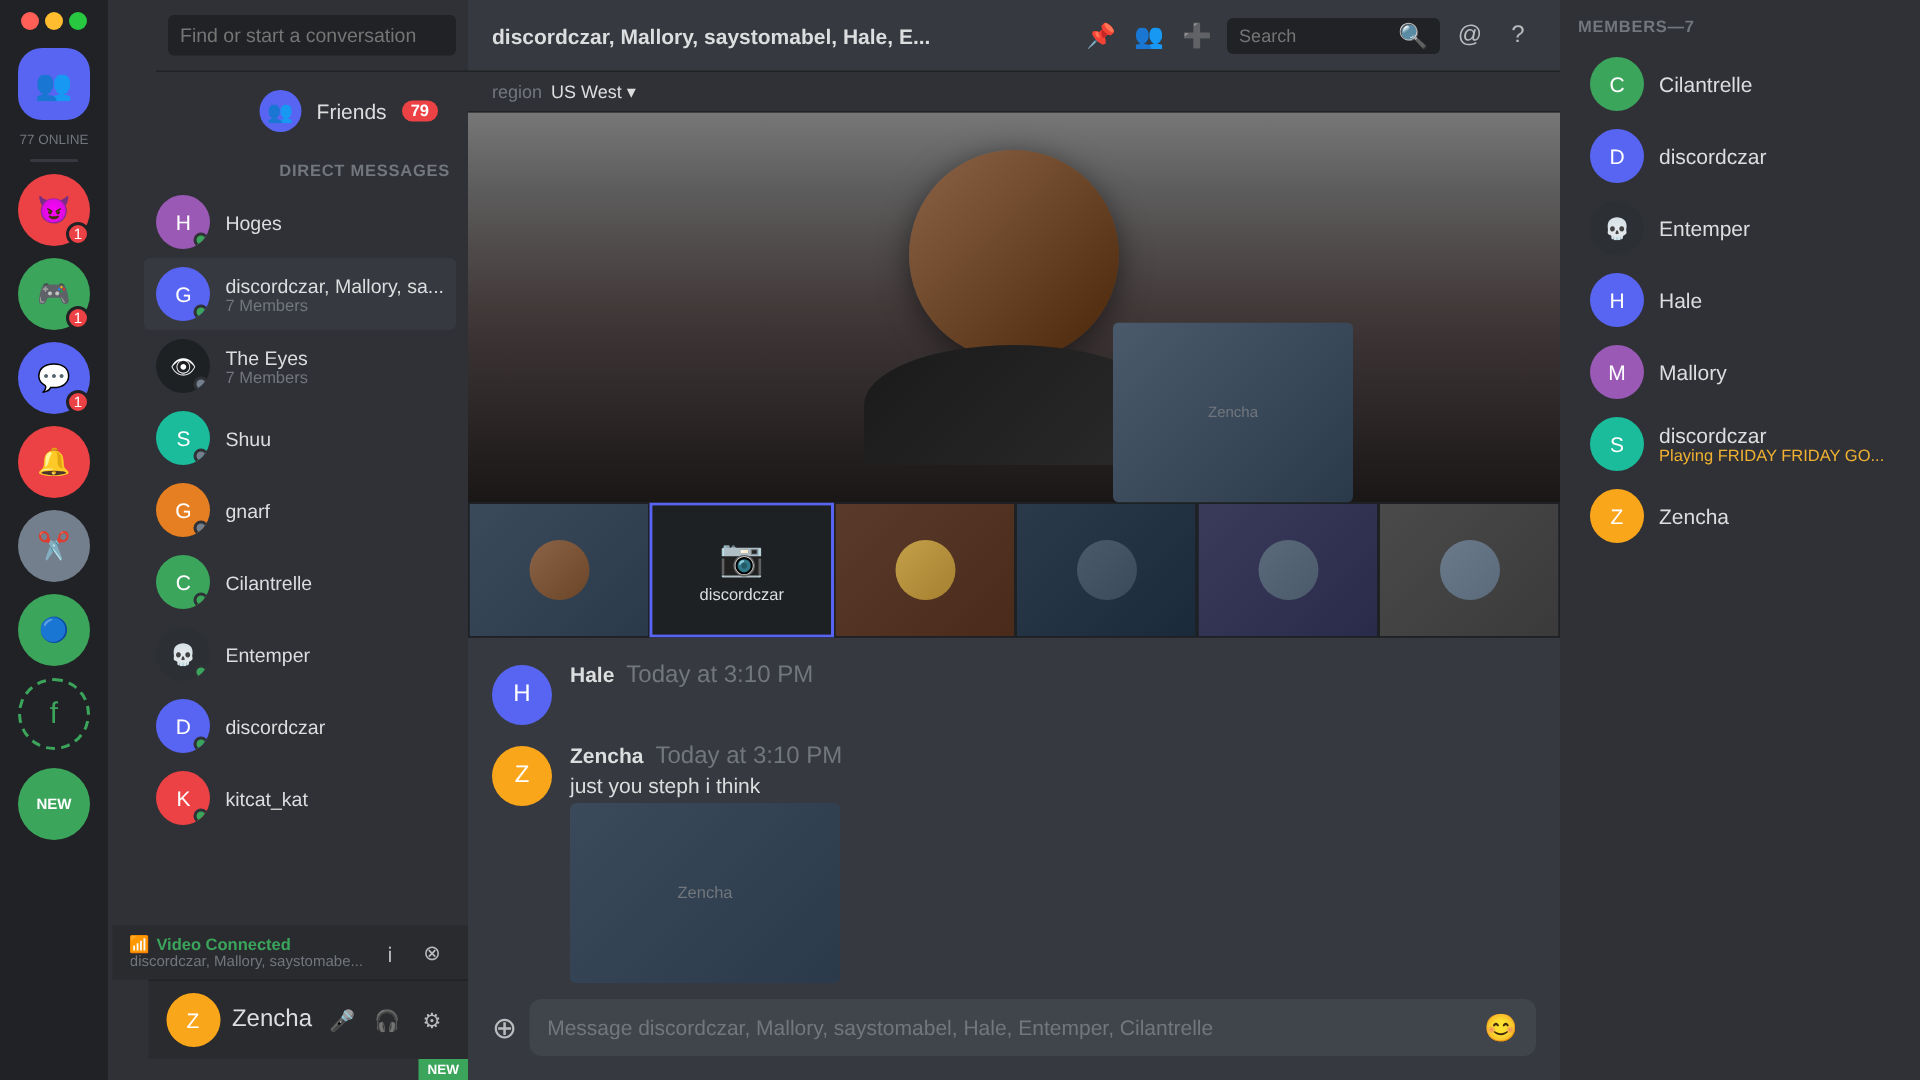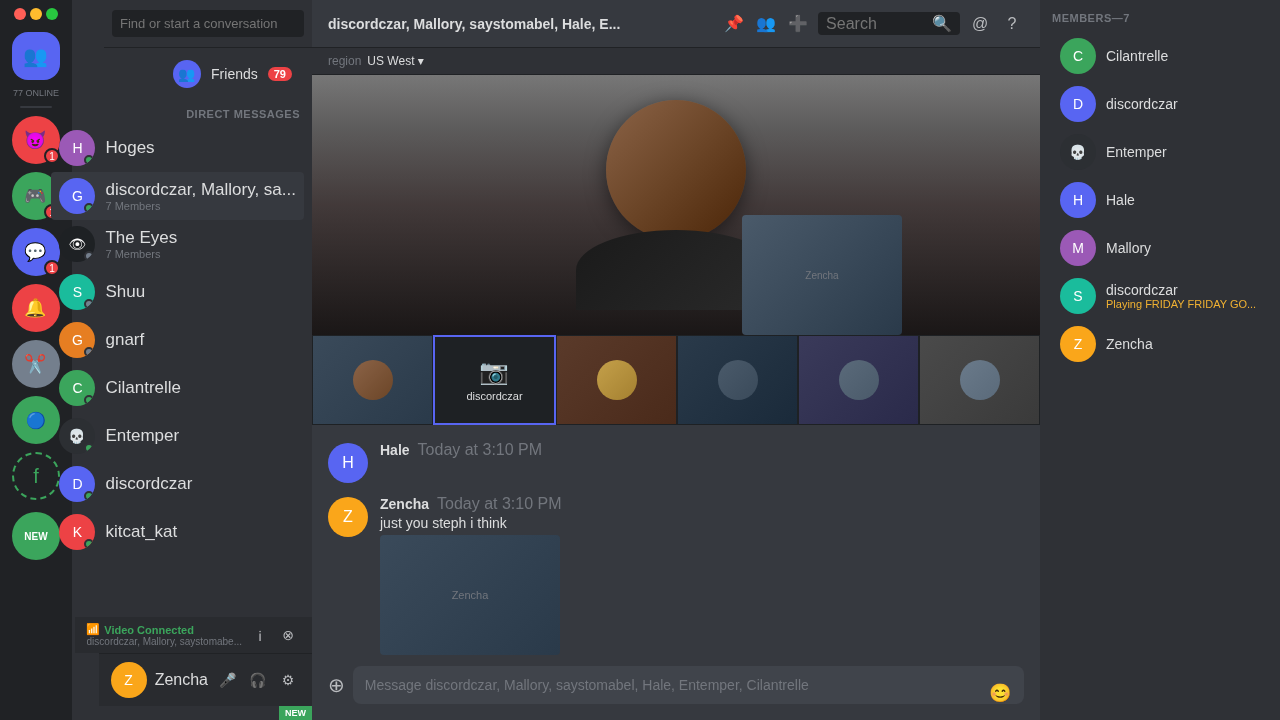--- a/index.html
+++ b/index.html
@@ -127,21 +127,21 @@
     .dm-avatar .status-dot {
       position: absolute;
       bottom: 1px; right: 1px;
       width: 10px; height: 10px;
       border-radius: 50%;
       border: 2px solid #2f3136;
     }
     .status-dot.online { background: #3ba55c; }
     .status-dot.offline { background: #747f8d; }
     .dm-info { flex: 1; min-width: 0; }
-    .dm-name { font-size: 17px; font-weight: 500; color: #dcddde; white-space: nowrap; overflow: hidden; text-overflow: ellipsis; }
+    .dm-name { font-size: 13px; font-weight: 500; color: #dcddde; white-space: nowrap; overflow: hidden; text-overflow: ellipsis; }
     .dm-sub { font-size: 11px; color: #72767d; }
 
     
     .user-bar {
       background: #292b2f;
       padding: 8px 12px;
       display: flex;
       align-items: center;
       gap: 8px;
       border-top: 1px solid #202225;
@@ -271,21 +271,21 @@
       padding: 0 16px 16px;
       display: flex;
       align-items: center;
       gap: 8px;
     }
     .msg-input-wrap {
       flex: 1;
       background: #40444b;
       border-radius: 8px;
       display: flex;
-      align-items: flex-end;
+      align-items: center;
       padding: 0 12px;
       gap: 8px;
     }
     .msg-input {
       flex: 1;
       background: transparent;
       border: none;
       color: #dcddde;
       font-size: 14px;
       padding: 11px 0;
@@ -363,21 +363,21 @@
       border-radius: 4px;
       display: flex;
       align-items: center;
       padding: 2px 8px;
       gap: 6px;
     }
     .header-search-input {
       background: transparent;
       border: none;
       color: #72767d;
-      font-size: 16px;
+      font-size: 12px;
       width: 100px;
       outline: none;
     }
 
     
     ::-webkit-scrollbar { width: 6px; }
     ::-webkit-scrollbar-track { background: transparent; }
     ::-webkit-scrollbar-thumb { background: #202225; border-radius: 3px; }
 
     

